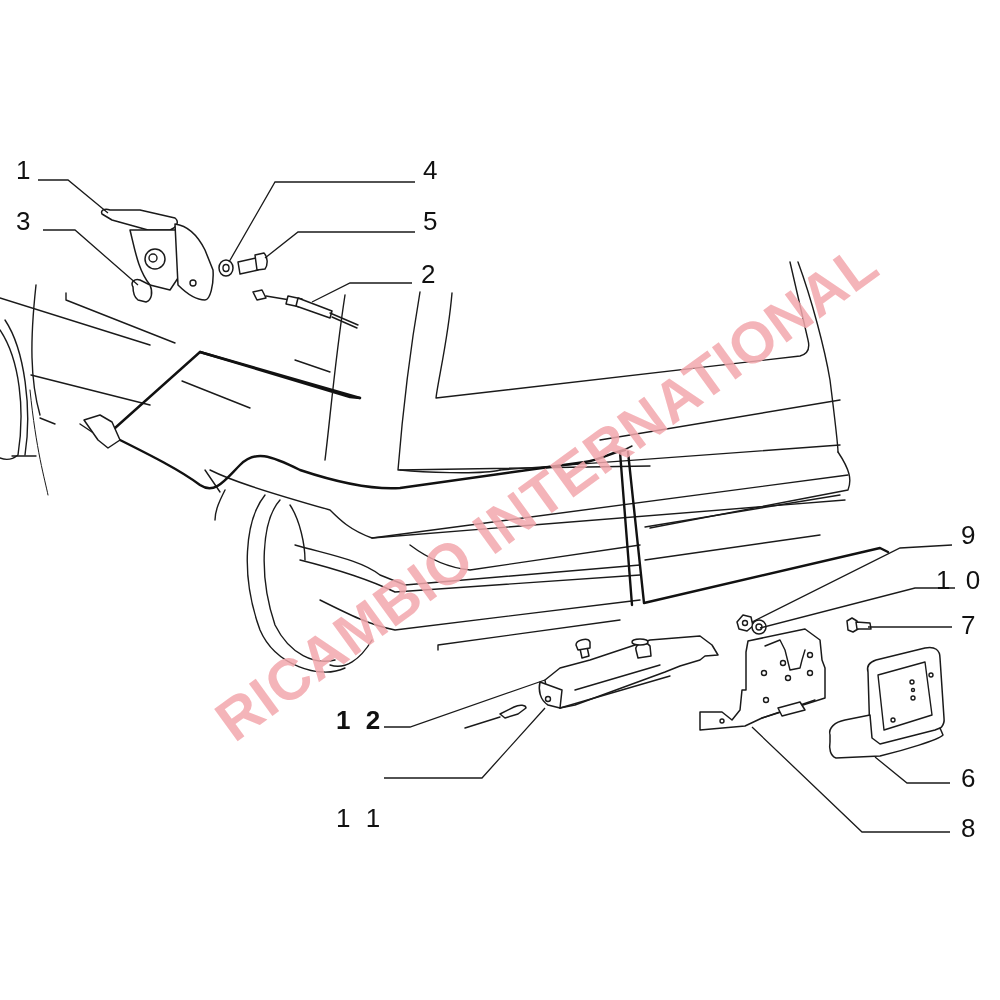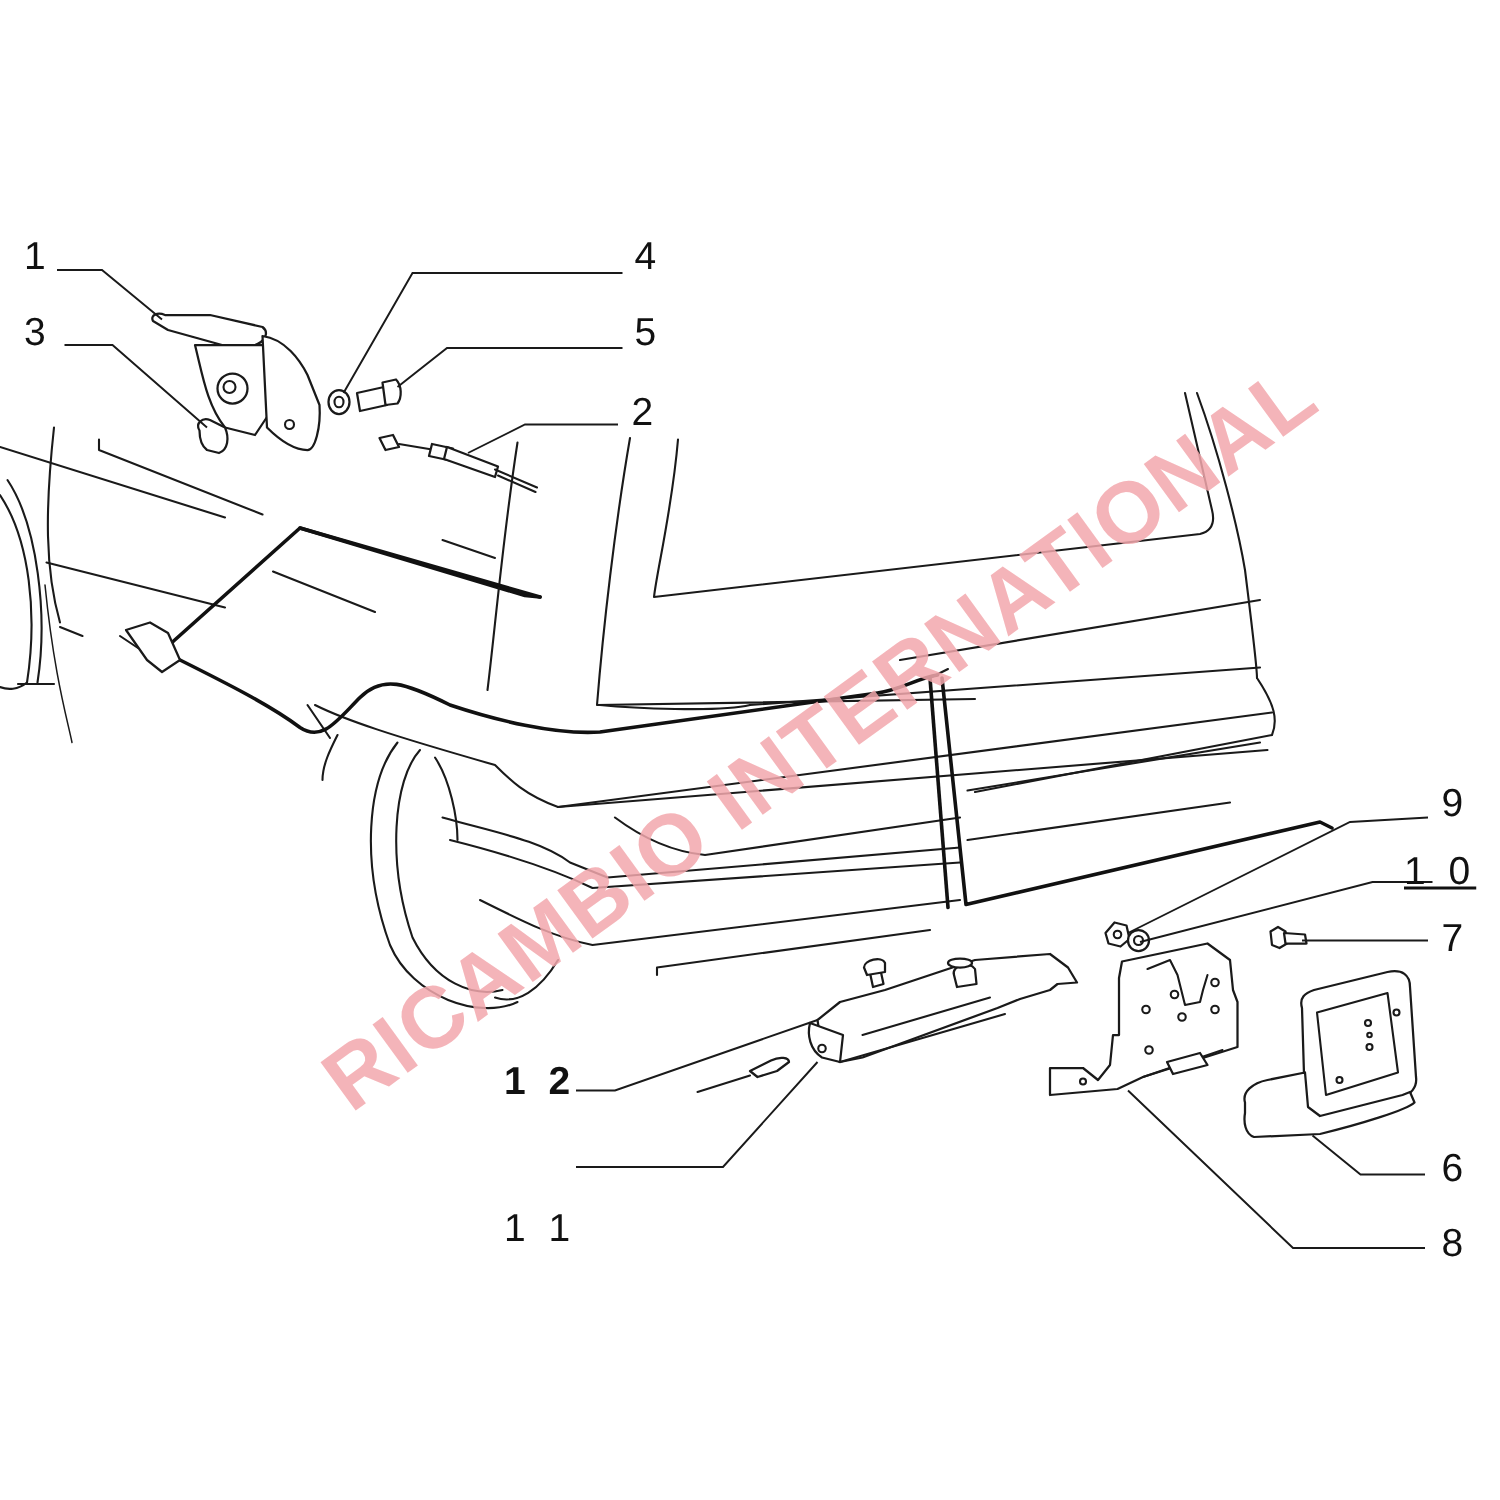--- a/index.html
+++ b/index.html
@@ -182,18 +182,18 @@
 </svg>
 
 <div class="watermark">RICAMBIO INTERNATIONAL</div>
 
 <div class="callout" style="left:16px;top:157px;">1</div>
 <div class="callout" style="left:16px;top:208px;">3</div>
 <div class="callout" style="left:423px;top:157px;">4</div>
 <div class="callout" style="left:423px;top:208px;">5</div>
 <div class="callout" style="left:421px;top:261px;">2</div>
 <div class="callout" style="left:961px;top:522px;">9</div>
-<div class="callout" style="left:936px;top:567px;text-decoration:underline;">1 0</div>
+<div class="callout" style="left:936px;top:567px;">1 0</div>
 <div class="callout" style="left:961px;top:612px;">7</div>
 <div class="callout" style="left:336px;top:707px;font-weight:bold;">1 2</div>
 <div class="callout" style="left:336px;top:758px;margin-top:47px;">1 1</div>
 <div class="callout" style="left:961px;top:765px;">6</div>
 <div class="callout" style="left:961px;top:815px;">8</div>
 
 </body></html>

